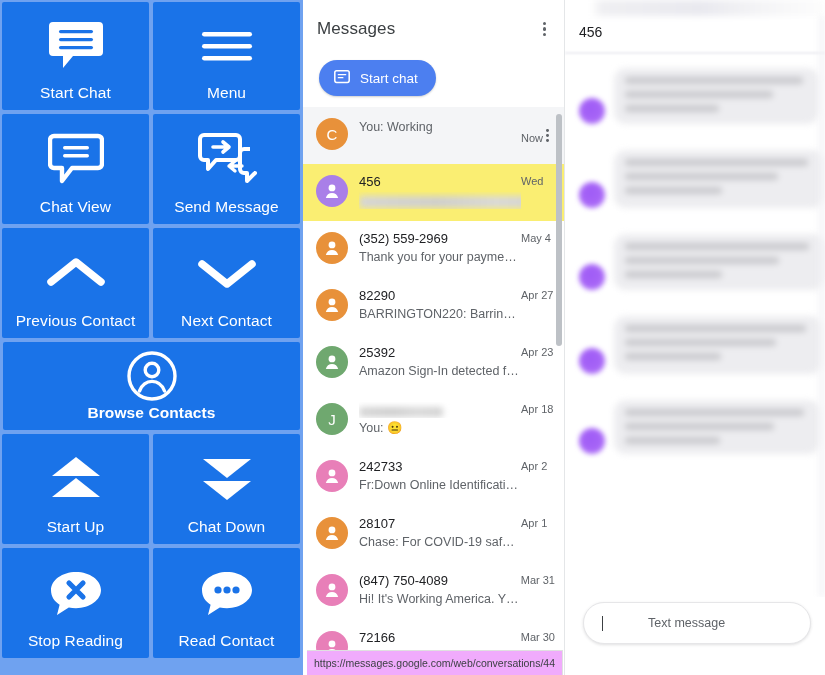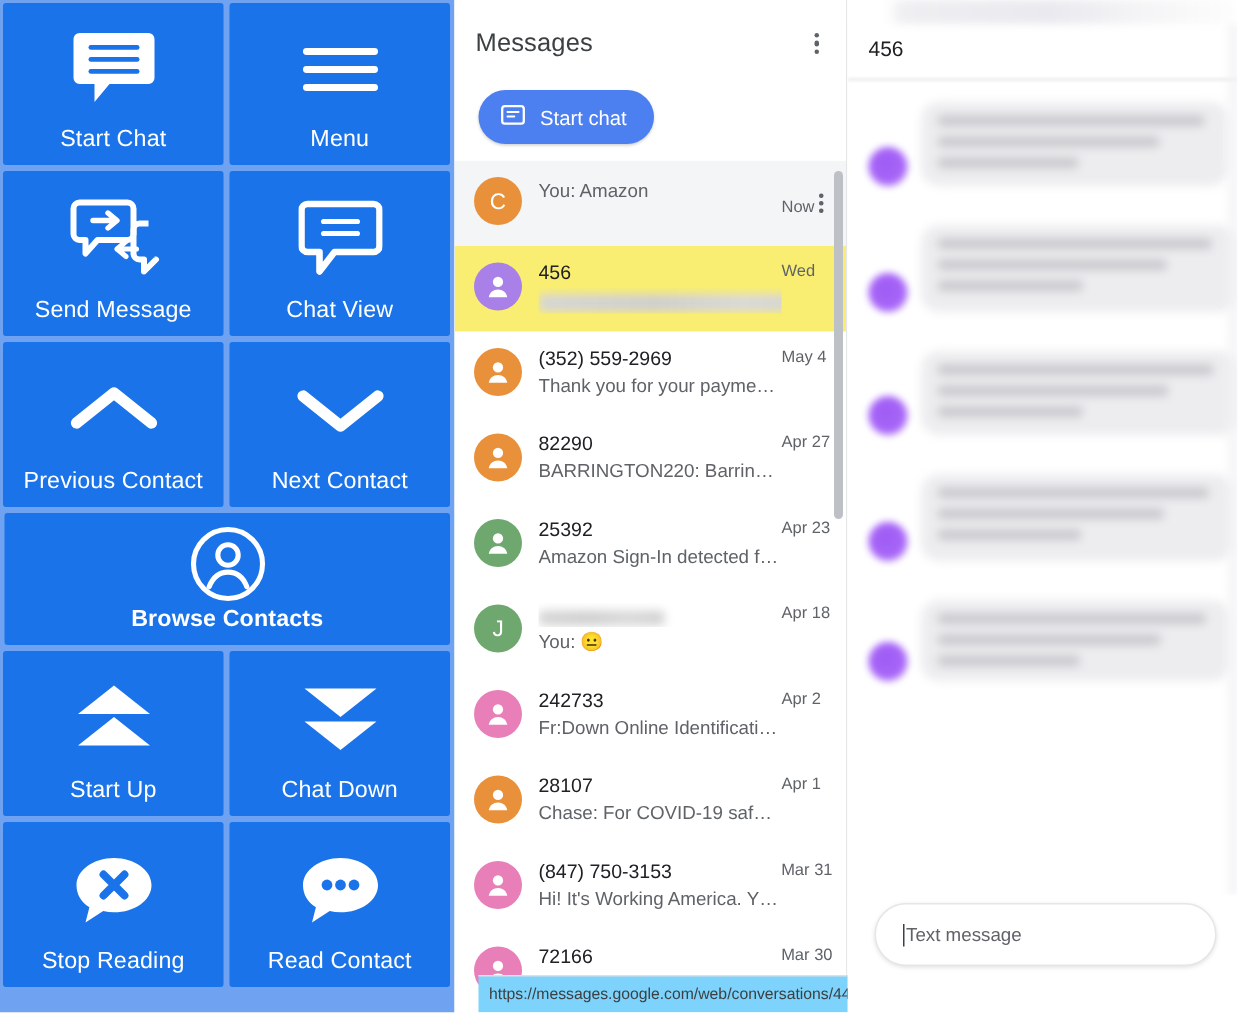--- a/index.html
+++ b/index.html
@@ -118,22 +118,22 @@
 
   .list-scrollbar {
     position: absolute; right: 3px; top: 114px;
     width: 6px; height: 232px; border-radius: 3px;
     background: #bdc1c6; cursor: pointer;
   }
   .list-divider {
     position: absolute; right: 0; top: 0; bottom: 0; width: 1px; background: #e4e6e8;
   }
   .statusbar {
-    position: absolute; left: 16px; bottom: 0; height: 19px;
-    background: #7dd3fc; border-top: 1px solid #e0e0e0; border-right: 1px solid #e0e0e0;
+    position: absolute; left: 4px; bottom: 0; height: 19px;
+    background: #f0abfc; border-top: 1px solid #e0e0e0; border-right: 1px solid #e0e0e0;
     display: flex; align-items: center; padding: 12px 7px;
     font-size: 10.5px; color: #3c4043; white-space: nowrap;
     z-index: 5;
   }
 
   
   .thread-panel {
     width: 260px; height: 675px; position: relative;
     background: #ffffff; flex: 1 1 auto; overflow: hidden;
   }
@@ -182,21 +182,21 @@
   .compose {
     flex: 1 1 auto; height: 42px; border-radius: 21px;
     background: #ffffff; border: 1px solid #e6e6e8;
     box-shadow: 0 1px 3px rgba(60,64,67,.16);
     display: flex; align-items: center; padding: 0 18px;
     position: relative; cursor: text;
   }
   .caret {
     width: 1px; height: 15px; background: #3c4043; margin-right: 1px;
   }
-  .compose-ph { font-size: 12.5px; color: #5f6368; }
+  .compose-ph { font-size: 12.5px; color: #5f6368; padding-left: 44px; }
   .thread-rightfade {
     position: absolute; right: 0; top: 16px; bottom: 78px; width: 10px;
     background: linear-gradient(90deg, rgba(240,240,243,0) 0%, #f2f2f5 100%);
     filter: blur(2.5px);
   }
 </style>
 </head>
 <body>
 
 <div class="app">
@@ -223,38 +223,38 @@
             <rect x="2" y="30" width="50" height="4.6" rx="2.3" fill="#fff"></rect>
           </svg>
         </span>
         <span class="blabel">Menu</span>
       </div>
     </div>
 
     <div class="btn-row">
       <div class="big-btn btn-half h-113">
         <span class="glyph">
+          <svg width="56" height="52" viewBox="0 0 56 52">
+            <path d="M6 3h44a4 4 0 0 1 4 4v24a4 4 0 0 1-4 4H24L14 48V35H6a4 4 0 0 1-4-4V7a4 4 0 0 1 4-4z" fill="none" stroke="#fff" stroke-width="4.4" stroke-linejoin="round"></path>
+            <rect x="15" y="13" width="26" height="3.4" rx="1.7" fill="#fff"></rect>
+            <rect x="15" y="21" width="26" height="3.4" rx="1.7" fill="#fff"></rect>
+          </svg>
+        </span>
+        <span class="blabel">Chat View</span>
+      </div>
+      <div class="big-btn btn-half h-113">
+        <span class="glyph">
           <svg width="62" height="54" viewBox="0 0 62 54">
             <path d="M8 3h32a4 4 0 0 1 4 4v17a4 4 0 0 1-4 4H20l-8 9V28H8a4 4 0 0 1-4-4V7a4 4 0 0 1 4-4z" fill="none" stroke="#fff" stroke-width="4" stroke-linejoin="round"></path>
             <path d="M17 15h14M27 10l6 5-6 5" fill="none" stroke="#fff" stroke-width="3.6" stroke-linecap="round" stroke-linejoin="round"></path>
             <path d="M54 17h-6a4 4 0 0 0-4 4v16a4 4 0 0 0 4 4h3v8l8-8h-1" fill="none" stroke="#fff" stroke-width="4" stroke-linejoin="round"></path>
             <path d="M33 34h13M39 29l-6 5 6 5" fill="none" stroke="#fff" stroke-width="3.4" stroke-linecap="round" stroke-linejoin="round"></path>
           </svg>
         </span>
         <span class="blabel">Send Message</span>
-      </div>
-      <div class="big-btn btn-half h-113">
-        <span class="glyph">
-          <svg width="56" height="52" viewBox="0 0 56 52">
-            <path d="M6 3h44a4 4 0 0 1 4 4v24a4 4 0 0 1-4 4H24L14 48V35H6a4 4 0 0 1-4-4V7a4 4 0 0 1 4-4z" fill="none" stroke="#fff" stroke-width="4.4" stroke-linejoin="round"></path>
-            <rect x="15" y="13" width="26" height="3.4" rx="1.7" fill="#fff"></rect>
-            <rect x="15" y="21" width="26" height="3.4" rx="1.7" fill="#fff"></rect>
-          </svg>
-        </span>
-        <span class="blabel">Chat View</span>
       </div>
     </div>
 
     <div class="btn-row">
       <div class="big-btn btn-half h-113">
         <span class="glyph">
           <svg width="60" height="36" viewBox="0 0 60 36">
             <path d="M5 27 L30 7 L55 27" fill="none" stroke="#fff" stroke-width="7.5" stroke-linecap="round" stroke-linejoin="round"></path>
           </svg>
         </span>
@@ -350,21 +350,21 @@
           </svg>
         </span>
         <span>Start chat</span>
       </button>
     </div>
 
     <div class="conv-scroll" id="conv-list">
         <div class="conv hovered">
           <div class="avatar" style="background: rgb(232, 145, 58);">C</div>
           <div class="conv-mid">
-            <div class="conv-snip">You: Amazon</div>
+            <div class="conv-snip">You: Working</div>
           </div>
           <div class="conv-right">
             <div class="conv-time">Now</div>
             <div class="conv-kebab">
               <i></i>
               <i></i>
               <i></i>
             </div>
           </div>
         </div>
@@ -469,21 +469,21 @@
           </div>
         </div>
         <div class="conv">
           <div class="avatar" style="background: rgb(232, 127, 184);">
             <svg width="20" height="20" viewBox="0 0 24 24">
               <circle cx="12" cy="8.3" r="4.1" fill="#fff"></circle>
               <path d="M4.6 20.5c.7-4 3.8-6.2 7.4-6.2s6.7 2.2 7.4 6.2z" fill="#fff"></path>
             </svg>
           </div>
           <div class="conv-mid">
-            <div class="conv-name">(847) 750-3153</div>
+            <div class="conv-name">(847) 750-4089</div>
             <div class="conv-snip">Hi! It's Working America. Y…</div>
           </div>
           <div class="conv-right">
             <div class="conv-time">Mar 31</div>
           </div>
         </div>
         <div class="conv">
           <div class="avatar" style="background: rgb(232, 127, 184);">
             <svg width="20" height="20" viewBox="0 0 24 24">
               <circle cx="12" cy="8.3" r="4.1" fill="#fff"></circle>

